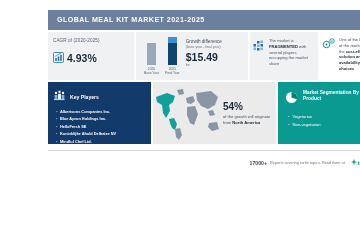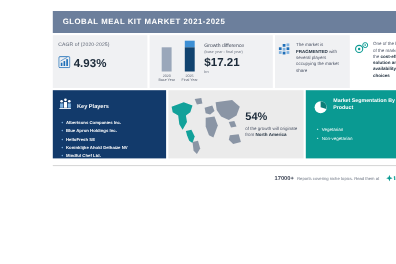--- a/index.html
+++ b/index.html
@@ -194,21 +194,21 @@
           <div class="bar-b-bot"></div>
           <div class="bar-lab">
             <span>2025</span><br>
             <span>Final Year</span>
           </div>
         </div>
       </div>
       <div class="growth-txt">
         <div class="growth-h">Growth difference</div>
         <div class="growth-sub">(base year - final year)</div>
-        <div class="growth-val">$17.21</div>
+        <div class="growth-val">$15.49</div>
         <div class="growth-unit">bn</div>
       </div>
     </div>
 
     <div class="card-frag">
       <span>
         <svg width="13" height="13" viewBox="0 0 26 26">
           <rect x="1" y="10" width="5" height="5" fill="#1f6fb8"></rect>
           <rect x="1" y="17" width="5" height="5" fill="#7fb2e0"></rect>
           <rect x="8" y="4" width="5" height="5" fill="#1f6fb8"></rect>

